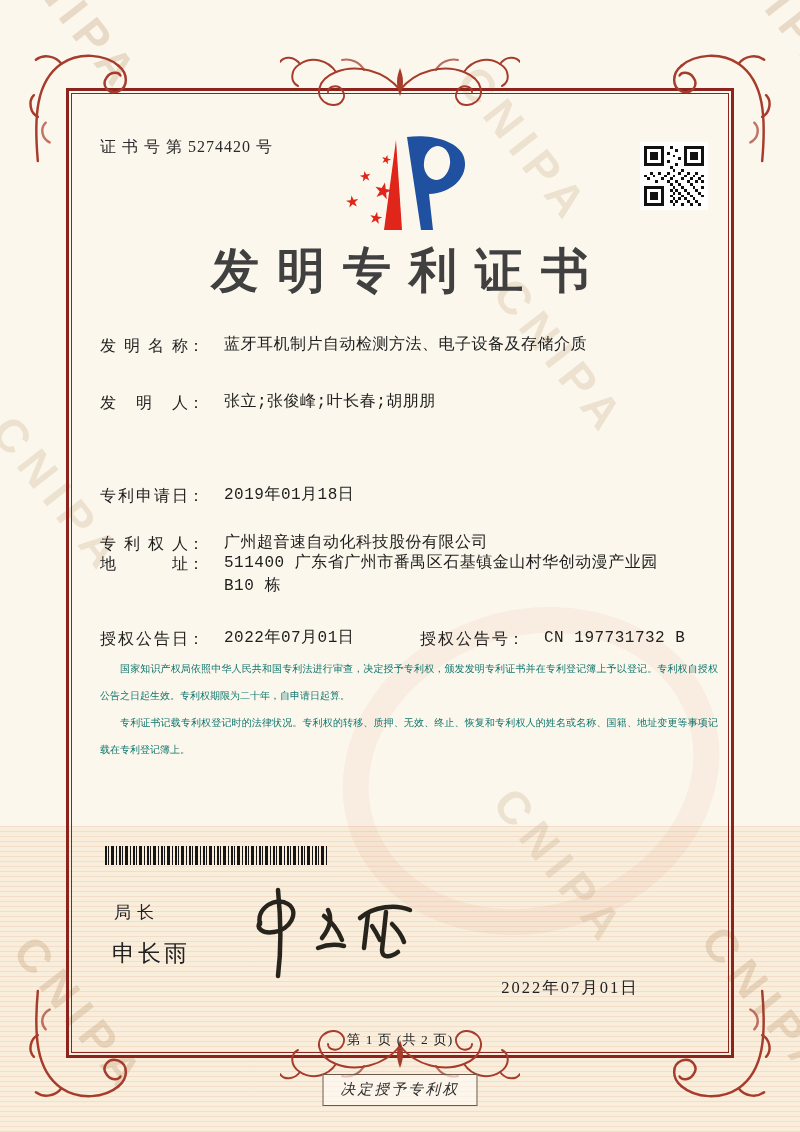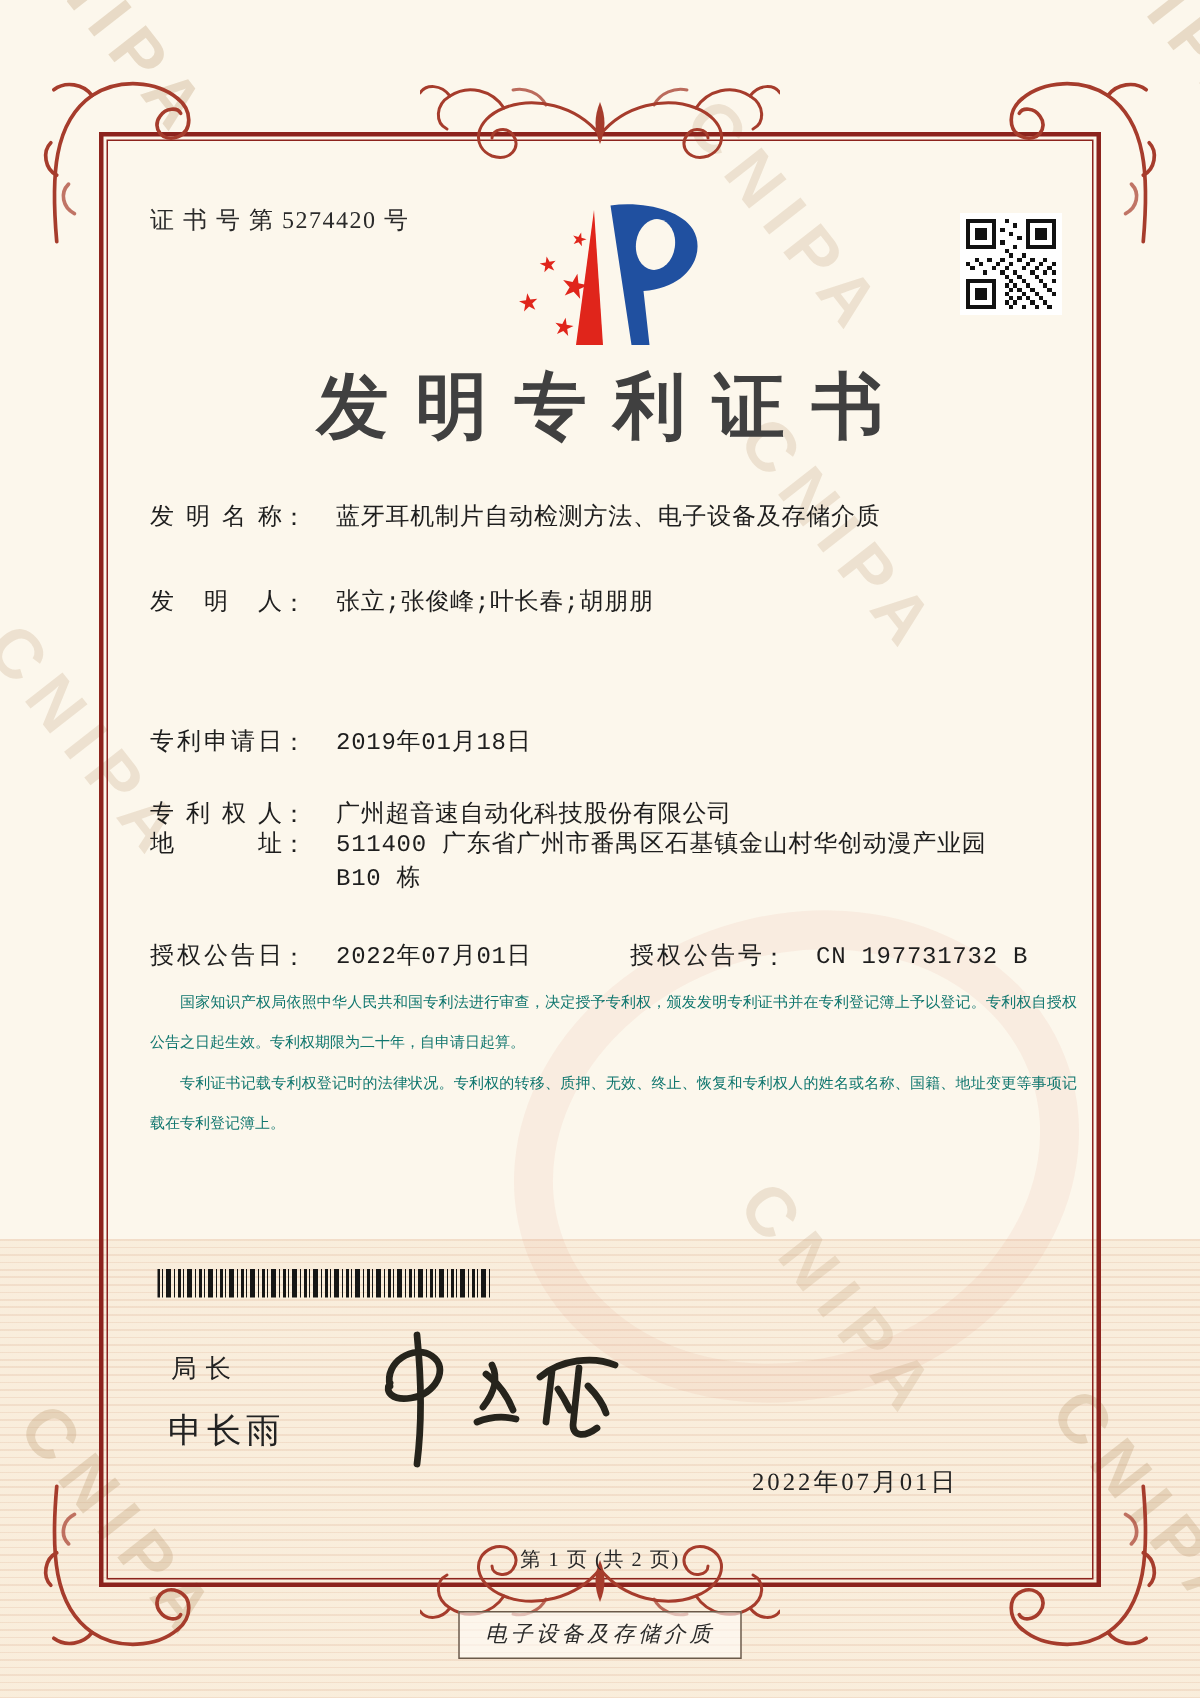--- a/index.html
+++ b/index.html
@@ -21,21 +21,21 @@
   .frame::after{content:"";position:absolute;inset:2px;border:1px solid #8c231d;}
   .orn{position:absolute;pointer-events:none;}
   
   .cert-no{position:absolute;left:100px;top:137px;font-size:16px;letter-spacing:1px;color:#2a2a2a;}
   .logo{position:absolute;left:334px;top:130px;width:134px;height:106px;}
   .qr{position:absolute;left:640px;top:142px;width:68px;height:68px;background:#fff;padding:4px;box-sizing:border-box;}
   .title{position:absolute;left:0;right:0;top:239px;text-align:center;font-size:48px;font-weight:bold;
          letter-spacing:18px;text-indent:18px;color:#404040;}
   
   .row{position:absolute;left:100px;font-size:16px;line-height:23px;color:#1e1e1e;white-space:nowrap;}
-  .lbl{display:inline-block;width:88px;text-align:justify;text-align-last:justify;vertical-align:top;font-family:Liberation Mono, monospace;}
+  .lbl{display:inline-block;width:88px;text-align:justify;text-align-last:justify;vertical-align:top;}
   .colon{display:inline-block;vertical-align:top;}
   .val{display:inline-block;margin-left:20px;vertical-align:top;letter-spacing:0.5px;font-family:Liberation Mono, monospace;}
   .val-wrap{white-space:normal;width:448px;}
   .pair2{position:absolute;left:320px;top:0;white-space:nowrap;}
   
   .paras{position:absolute;left:100px;width:618px;top:655px;font-size:10px;line-height:27px;
          text-align:justify;color:#0f766e;}
   .paras p{margin:0;text-indent:2em;}
   
   .barcode{position:absolute;left:105px;top:846px;width:222px;height:19px;
@@ -211,15 +211,15 @@
       <path d="M128,34 C142,22 164,20 178,26"></path>
       <path d="M136,30 L132,64"></path>
       <path d="M154,28 L150,66 C150,74 158,74 166,68"></path>
       <path d="M160,40 C166,46 170,52 172,58"></path>
       <path d="M140,42 C144,48 146,52 148,56"></path>
     </g>
   </svg>
 
   <div class="issue-date">2022年07月01日</div>
   <div class="page-info">第 1 页 (共 2 页)</div>
-  <div class="footer-note">电子设备及存储介质</div>
+  <div class="footer-note">决定授予专利权</div>
 
 </div>
 
 </body></html>

